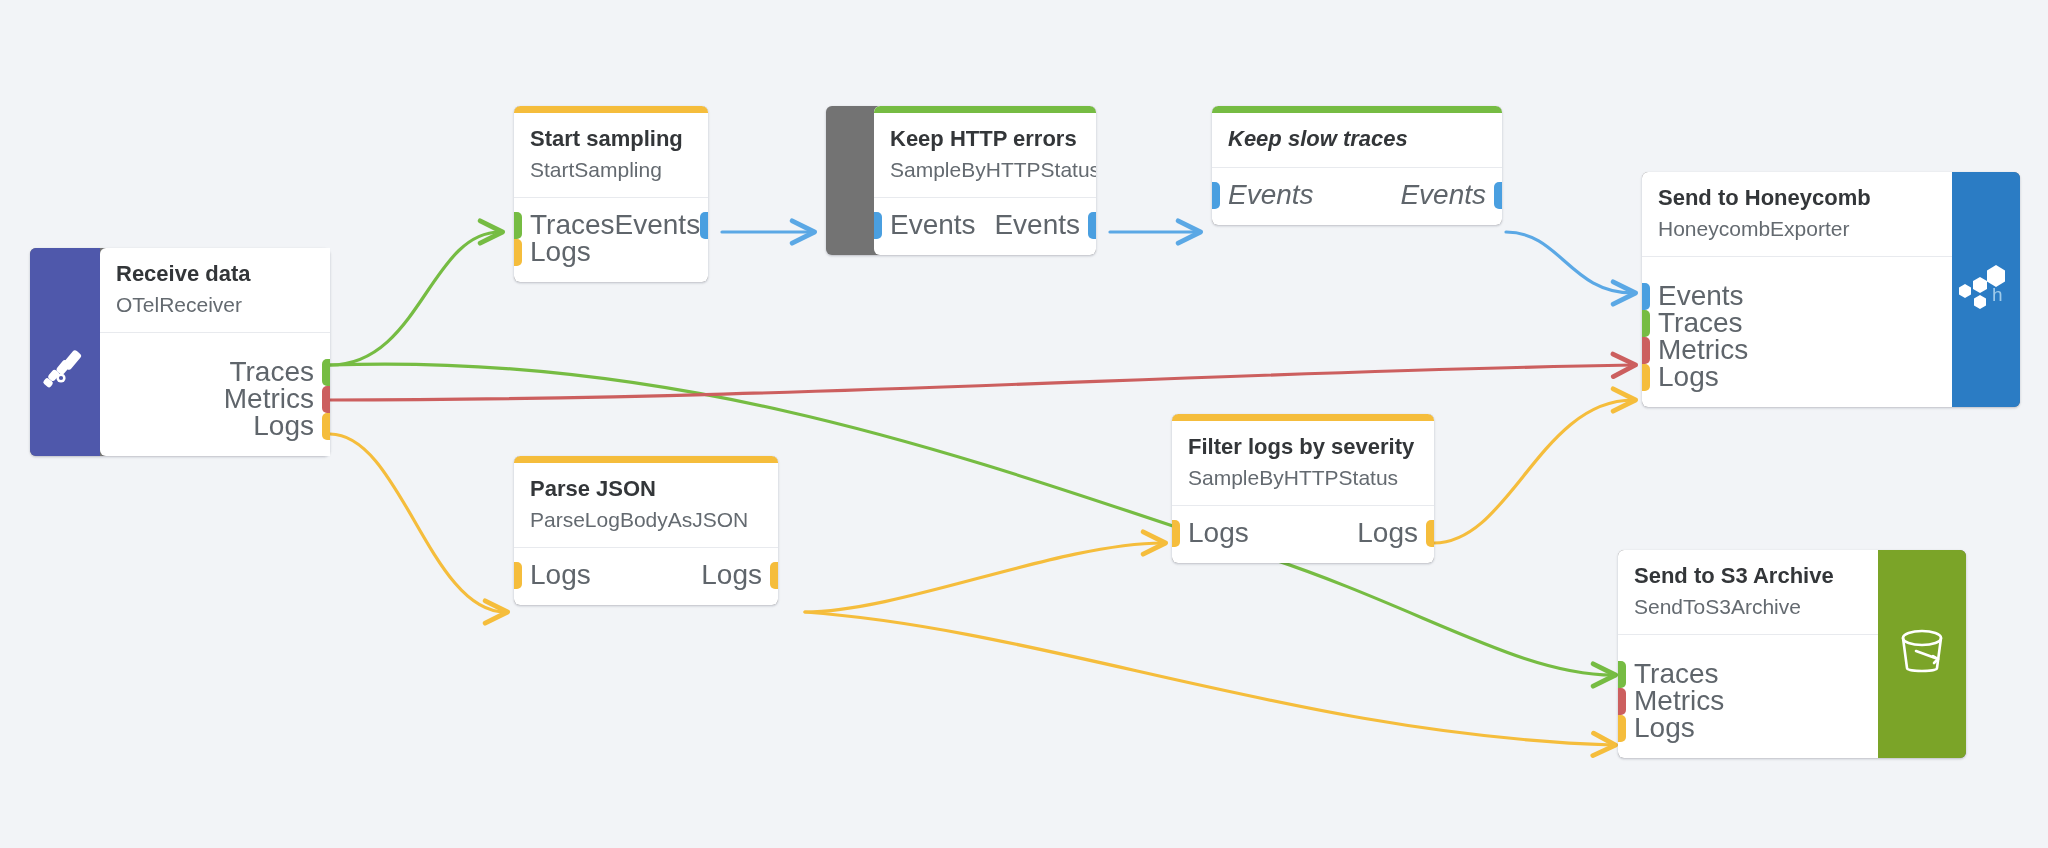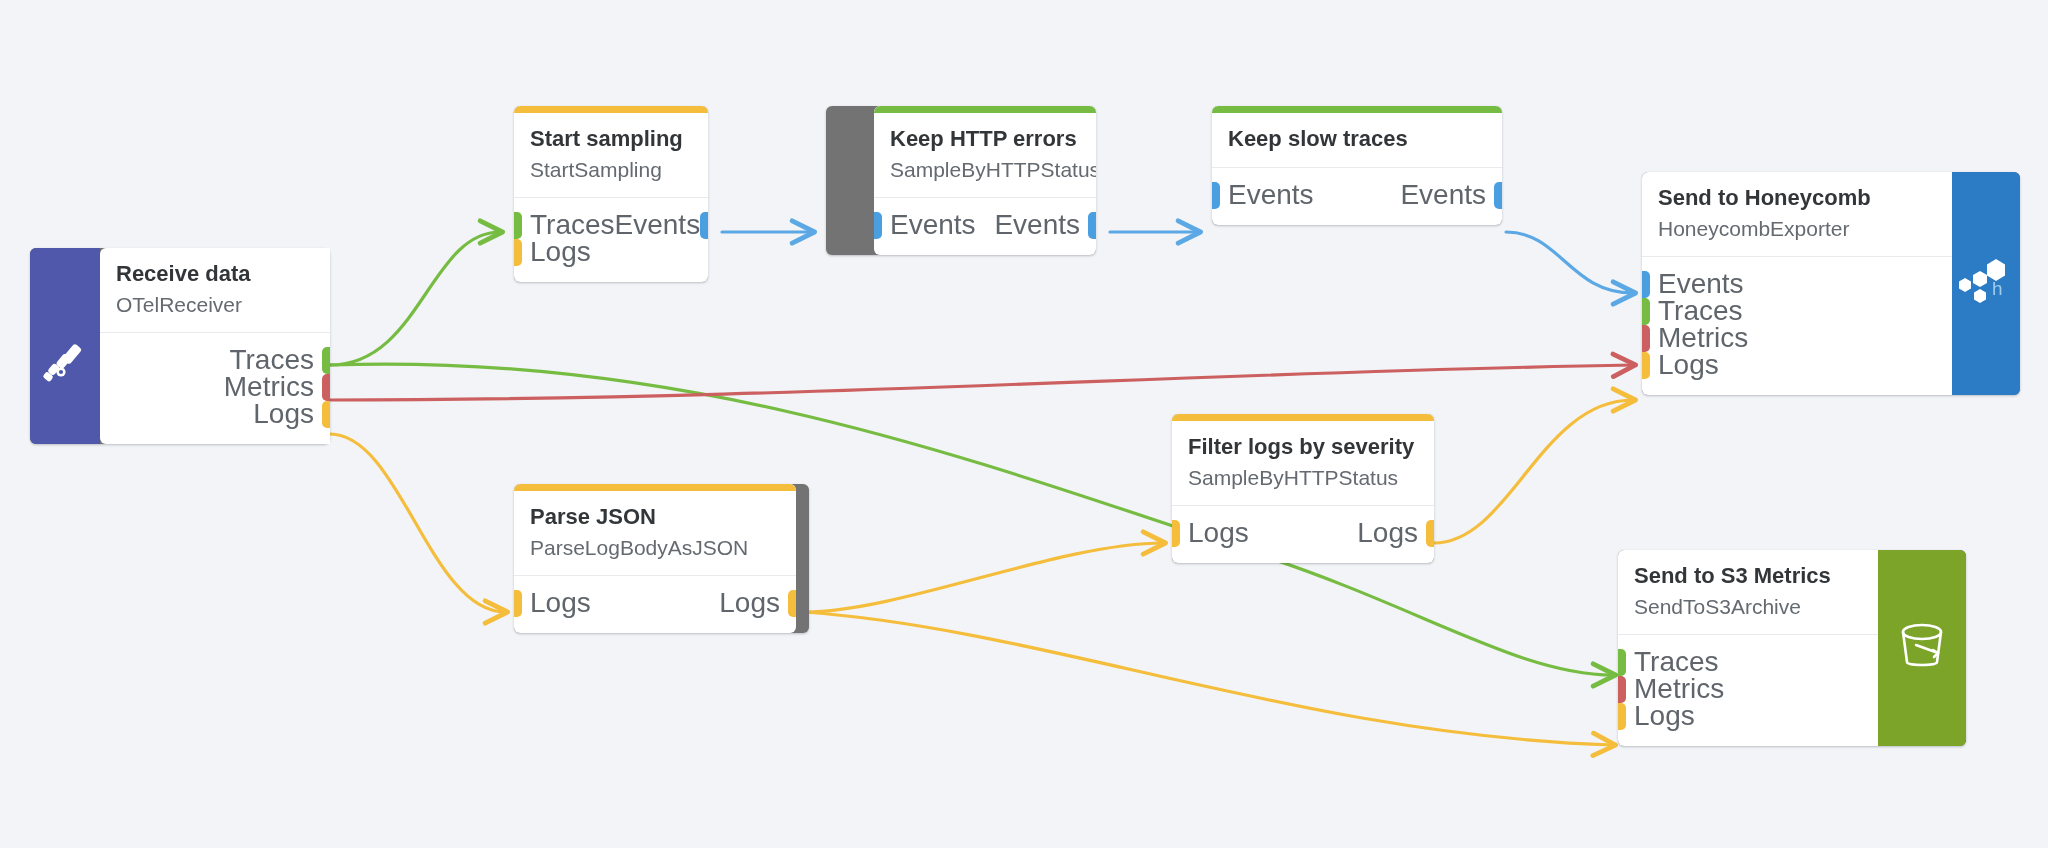--- a/index.html
+++ b/index.html
@@ -31,21 +31,21 @@
   }
   .node-body {
     display: flex;
     flex-direction: column;
     background: #ffffff;
     border-radius: 6px;
     overflow: hidden;
     position: relative;
     z-index: 2;
   }
-  .node.has-brand .node-body { border-radius: 6px 0 0 6px; }
+  .node.has-brand .node-body { border-radius: 6px 0 0 6px; gap: 12px; }
   .accent-bar {
     height: 7px;
     width: 100%;
     border-radius: 6px 6px 0 0;
   }
   .node-header {
     padding: 12px 16px 14px 16px;
     border-bottom: 1px solid #e8eaee;
   }
   .node-title {
@@ -217,37 +217,37 @@
           <span class="port-dot left" style="background:#4a9fe0;"></span>
           <span class="port-label in">Events</span>
           <span class="port-label out">Events</span>
           <span class="port-dot right" style="background:#4a9fe0;"></span>
         </div>
       </div>
     </div>
   </div>
 
   <div class="node" style="left:1212px; top:106px; width:290px;">
-    <div class="node-body" style="width:314px;">
+    <div class="node-body" style="width:314px;font-style:italic;">
       <div class="accent-bar" style="background:#76bc43;"></div>
       <div class="node-header">
         <div class="node-title">Keep slow traces</div>
       </div>
       <div class="ports">
         <div class="port-row">
           <span class="port-dot left" style="background:#4a9fe0;"></span>
           <span class="port-label in">Events</span>
           <span class="port-label out">Events</span>
           <span class="port-dot right" style="background:#4a9fe0;"></span>
         </div>
       </div>
     </div>
   </div>
 
-  <div class="node" style="left:514px; top:484px; width:295px;">
+  <div class="node" style="left:514px; top:456px; width:264px;">
     <div class="node-body" style="width:282px;">
       <div class="accent-bar" style="background:#f5bd3c;"></div>
       <div class="node-header">
         <div class="node-title">Parse JSON</div>
         <div class="node-subtitle">ParseLogBodyAsJSON</div>
       </div>
       <div class="ports">
         <div class="port-row">
           <span class="port-dot left" style="background:#f5bd3c;"></span>
           <span class="port-label in">Logs</span>
@@ -310,21 +310,21 @@
           <polygon points="24,36 30,39.5 30,46.5 24,50 18,46.5 18,39.5"></polygon>
         </g>
         <text x="36" y="42" font-family="'Liberation Sans', sans-serif" font-size="19" fill="#9fcbea">h</text>
       </svg>
     </div>
   </div>
 
   <div class="node has-brand" style="left:1618px; top:550px; width:348px;">
     <div class="node-body" style="width:260px;">
       <div class="node-header">
-        <div class="node-title">Send to S3 Metrics</div>
+        <div class="node-title">Send to S3 Archive</div>
         <div class="node-subtitle">SendToS3Archive</div>
       </div>
       <div class="ports">
         <div class="port-row">
           <span class="port-dot left" style="background:#76bc43;"></span>
           <span class="port-label in">Traces</span>
         </div>
         <div class="port-row">
           <span class="port-dot left" style="background:#cc5f5f;"></span>
           <span class="port-label in">Metrics</span>

